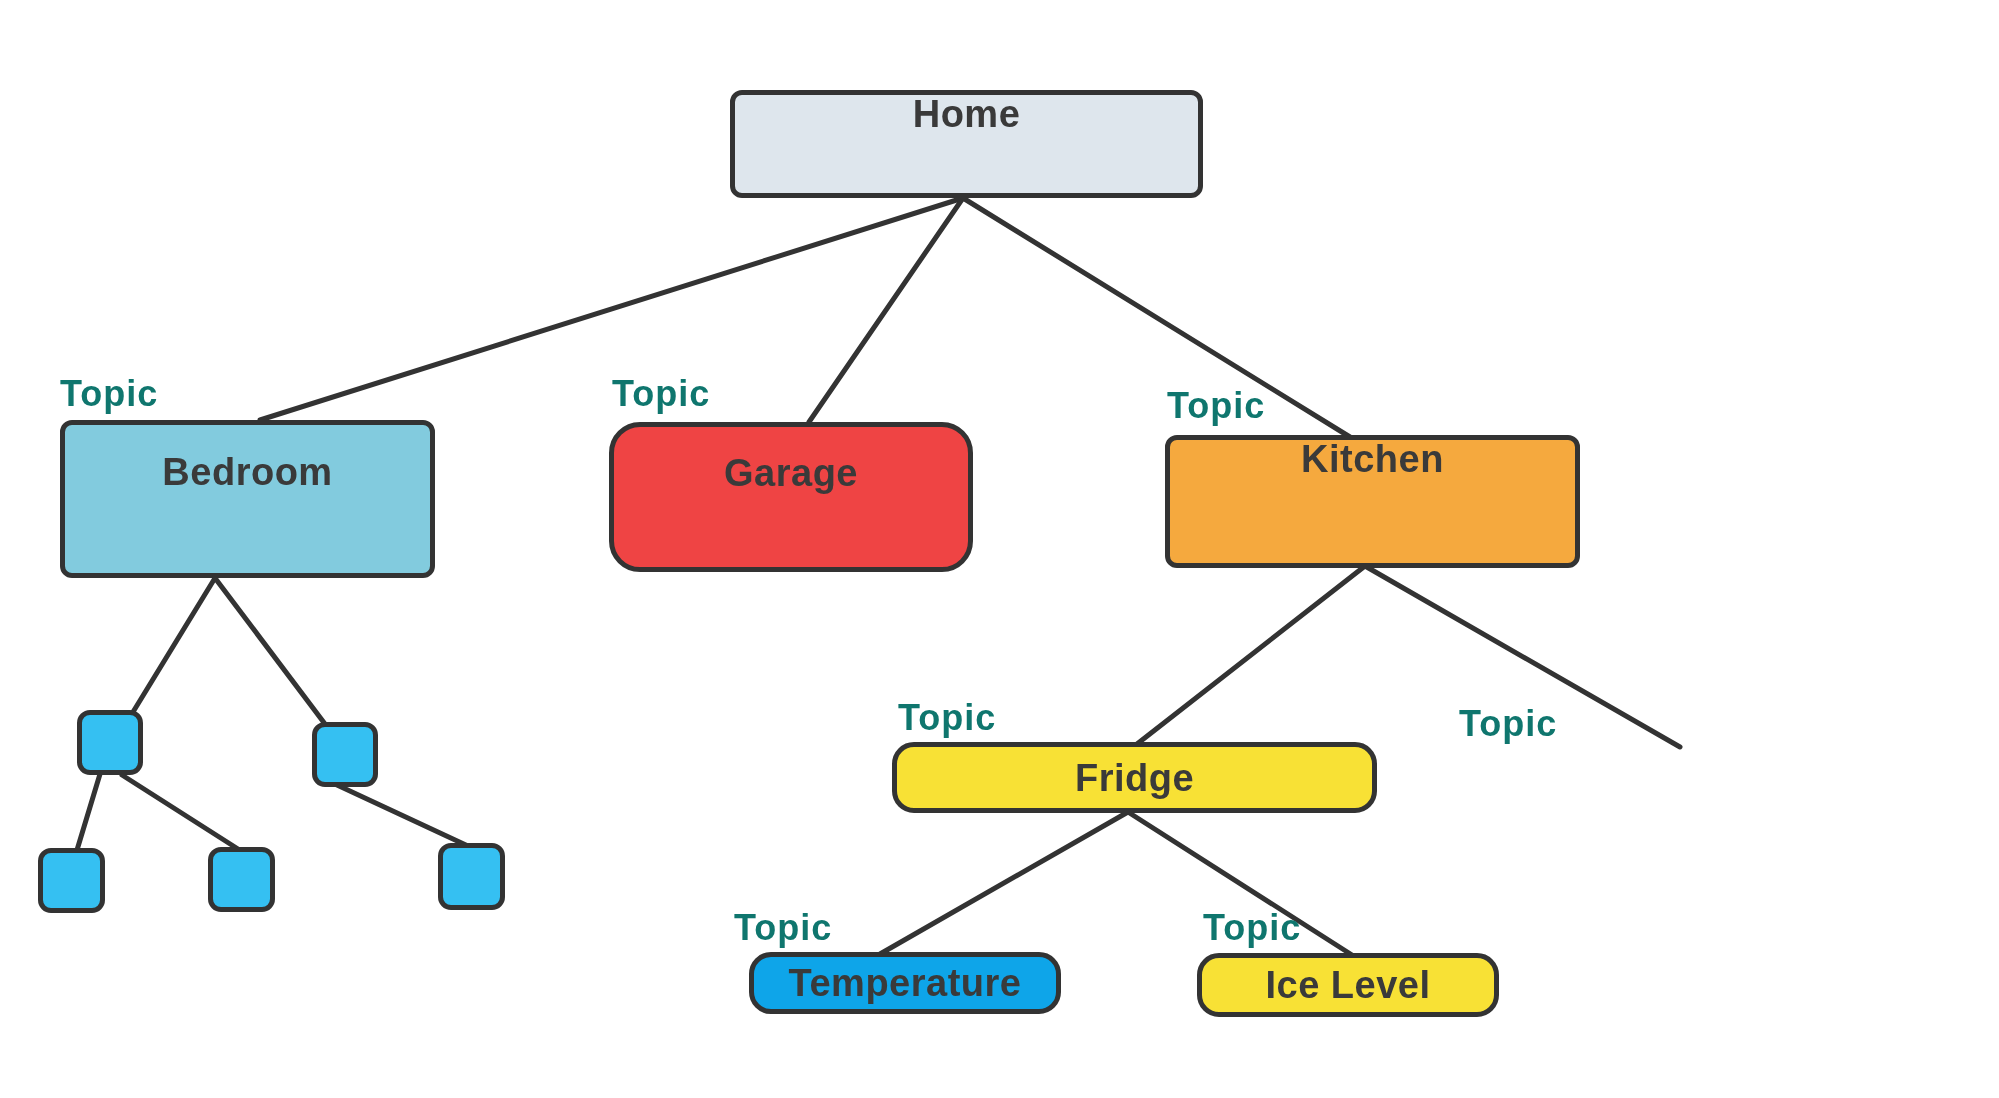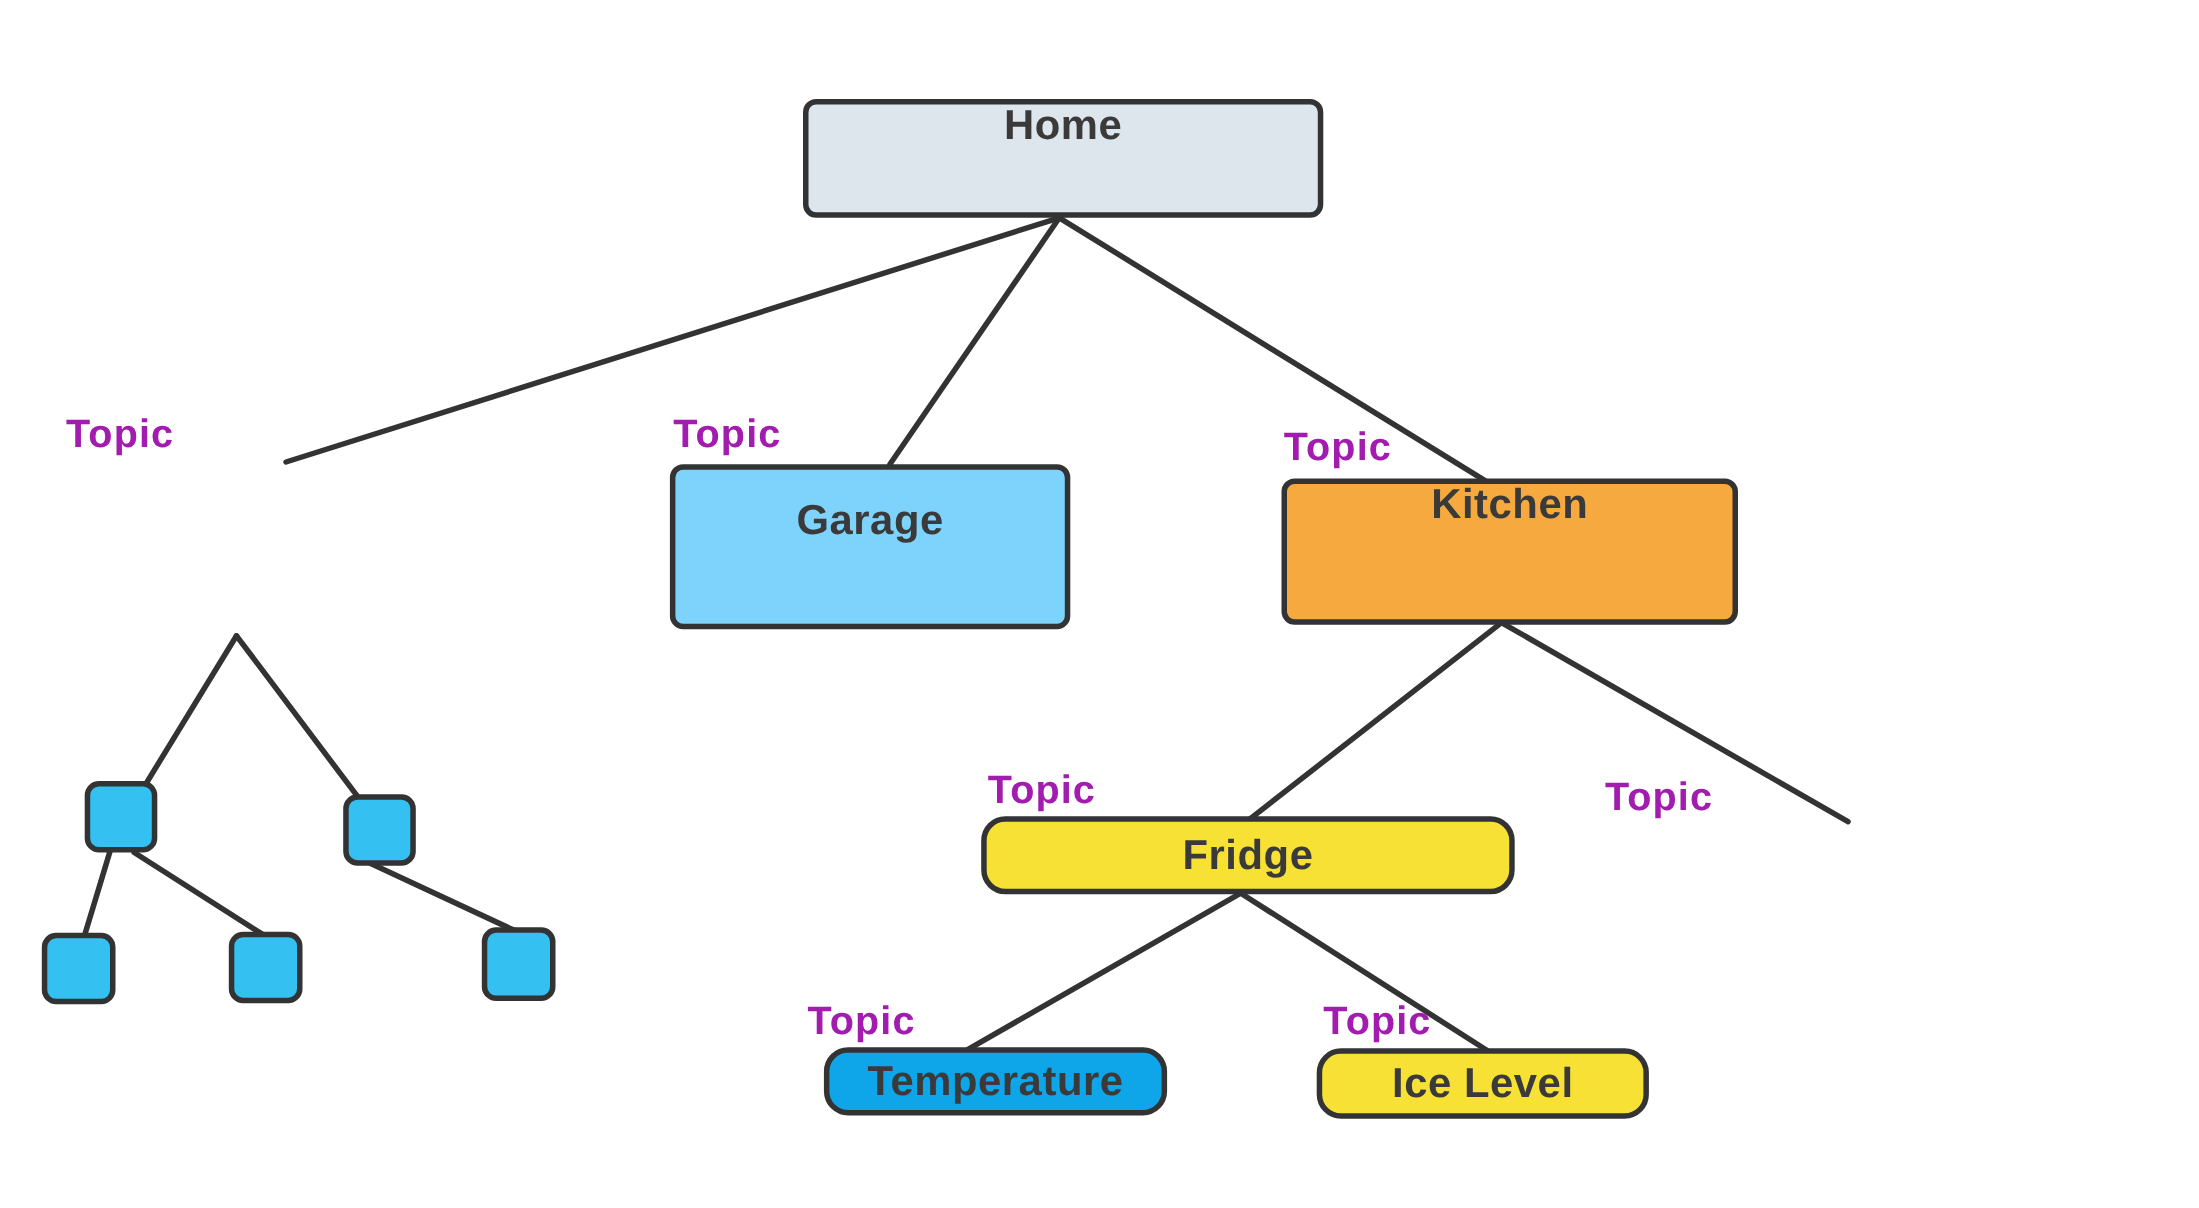--- a/index.html
+++ b/index.html
@@ -33,21 +33,21 @@
     box-sizing: border-box;
     border: 5px solid #333333;
     border-radius: 13px;
     z-index: 1;
   }
   .topic {
     position: absolute;
     font-weight: 700;
     font-size: 36px;
     line-height: 1;
-    color: #a21caf;
+    color: #0f766e;
     z-index: 1;
     letter-spacing: 1px;
   }
 </style>
 </head>
 <body>
 
 <div id="canvas">
 
   <svg id="edges" width="1999" height="1098" viewBox="0 0 1999 1098">
@@ -72,22 +72,25 @@
   <div class="topic" style="left:1167px; top:388px;">Topic</div>
   <div class="topic" style="left:898px;  top:700px;">Topic</div>
   <div class="topic" style="left:1459px; top:706px;">Topic</div>
   <div class="topic" style="left:734px;  top:910px;">Topic</div>
   <div class="topic" style="left:1203px; top:910px;">Topic</div>
 
   <div class="node node-big" style="left: 730px; top: 90px; width: 473px; height: 108px; background-color: rgb(222, 230, 237);">
     <span>Home</span>
   </div>
 
+  <div class="node node-big" style="left: 60px; top: 420px; width: 375px; height: 158px; padding-top: 28px; background-color: rgb(130, 203, 222);">
+    <span>Bedroom</span>
+  </div>
 
-  <div class="node node-big" style="left: 609px; top: 422px; width: 364px; height: 150px; padding-top: 27px; background-color: #7dd3fc;">
+  <div class="node node-big" style="left: 609px; top: 422px; width: 364px; height: 150px; padding-top: 27px; background-color: #ef4444; border-radius: 31px;">
     <span>Garage</span>
   </div>
 
   <div class="node node-big" style="left: 1165px; top: 435px; width: 415px; height: 133px; background-color: rgb(245, 169, 62);">
     <span>Kitchen</span>
   </div>
 
   <div class="node node-small" style="left: 892px; top: 742px; width: 485px; height: 71px; background-color: rgb(248, 225, 53);">
     <span>Fridge</span>
   </div>

